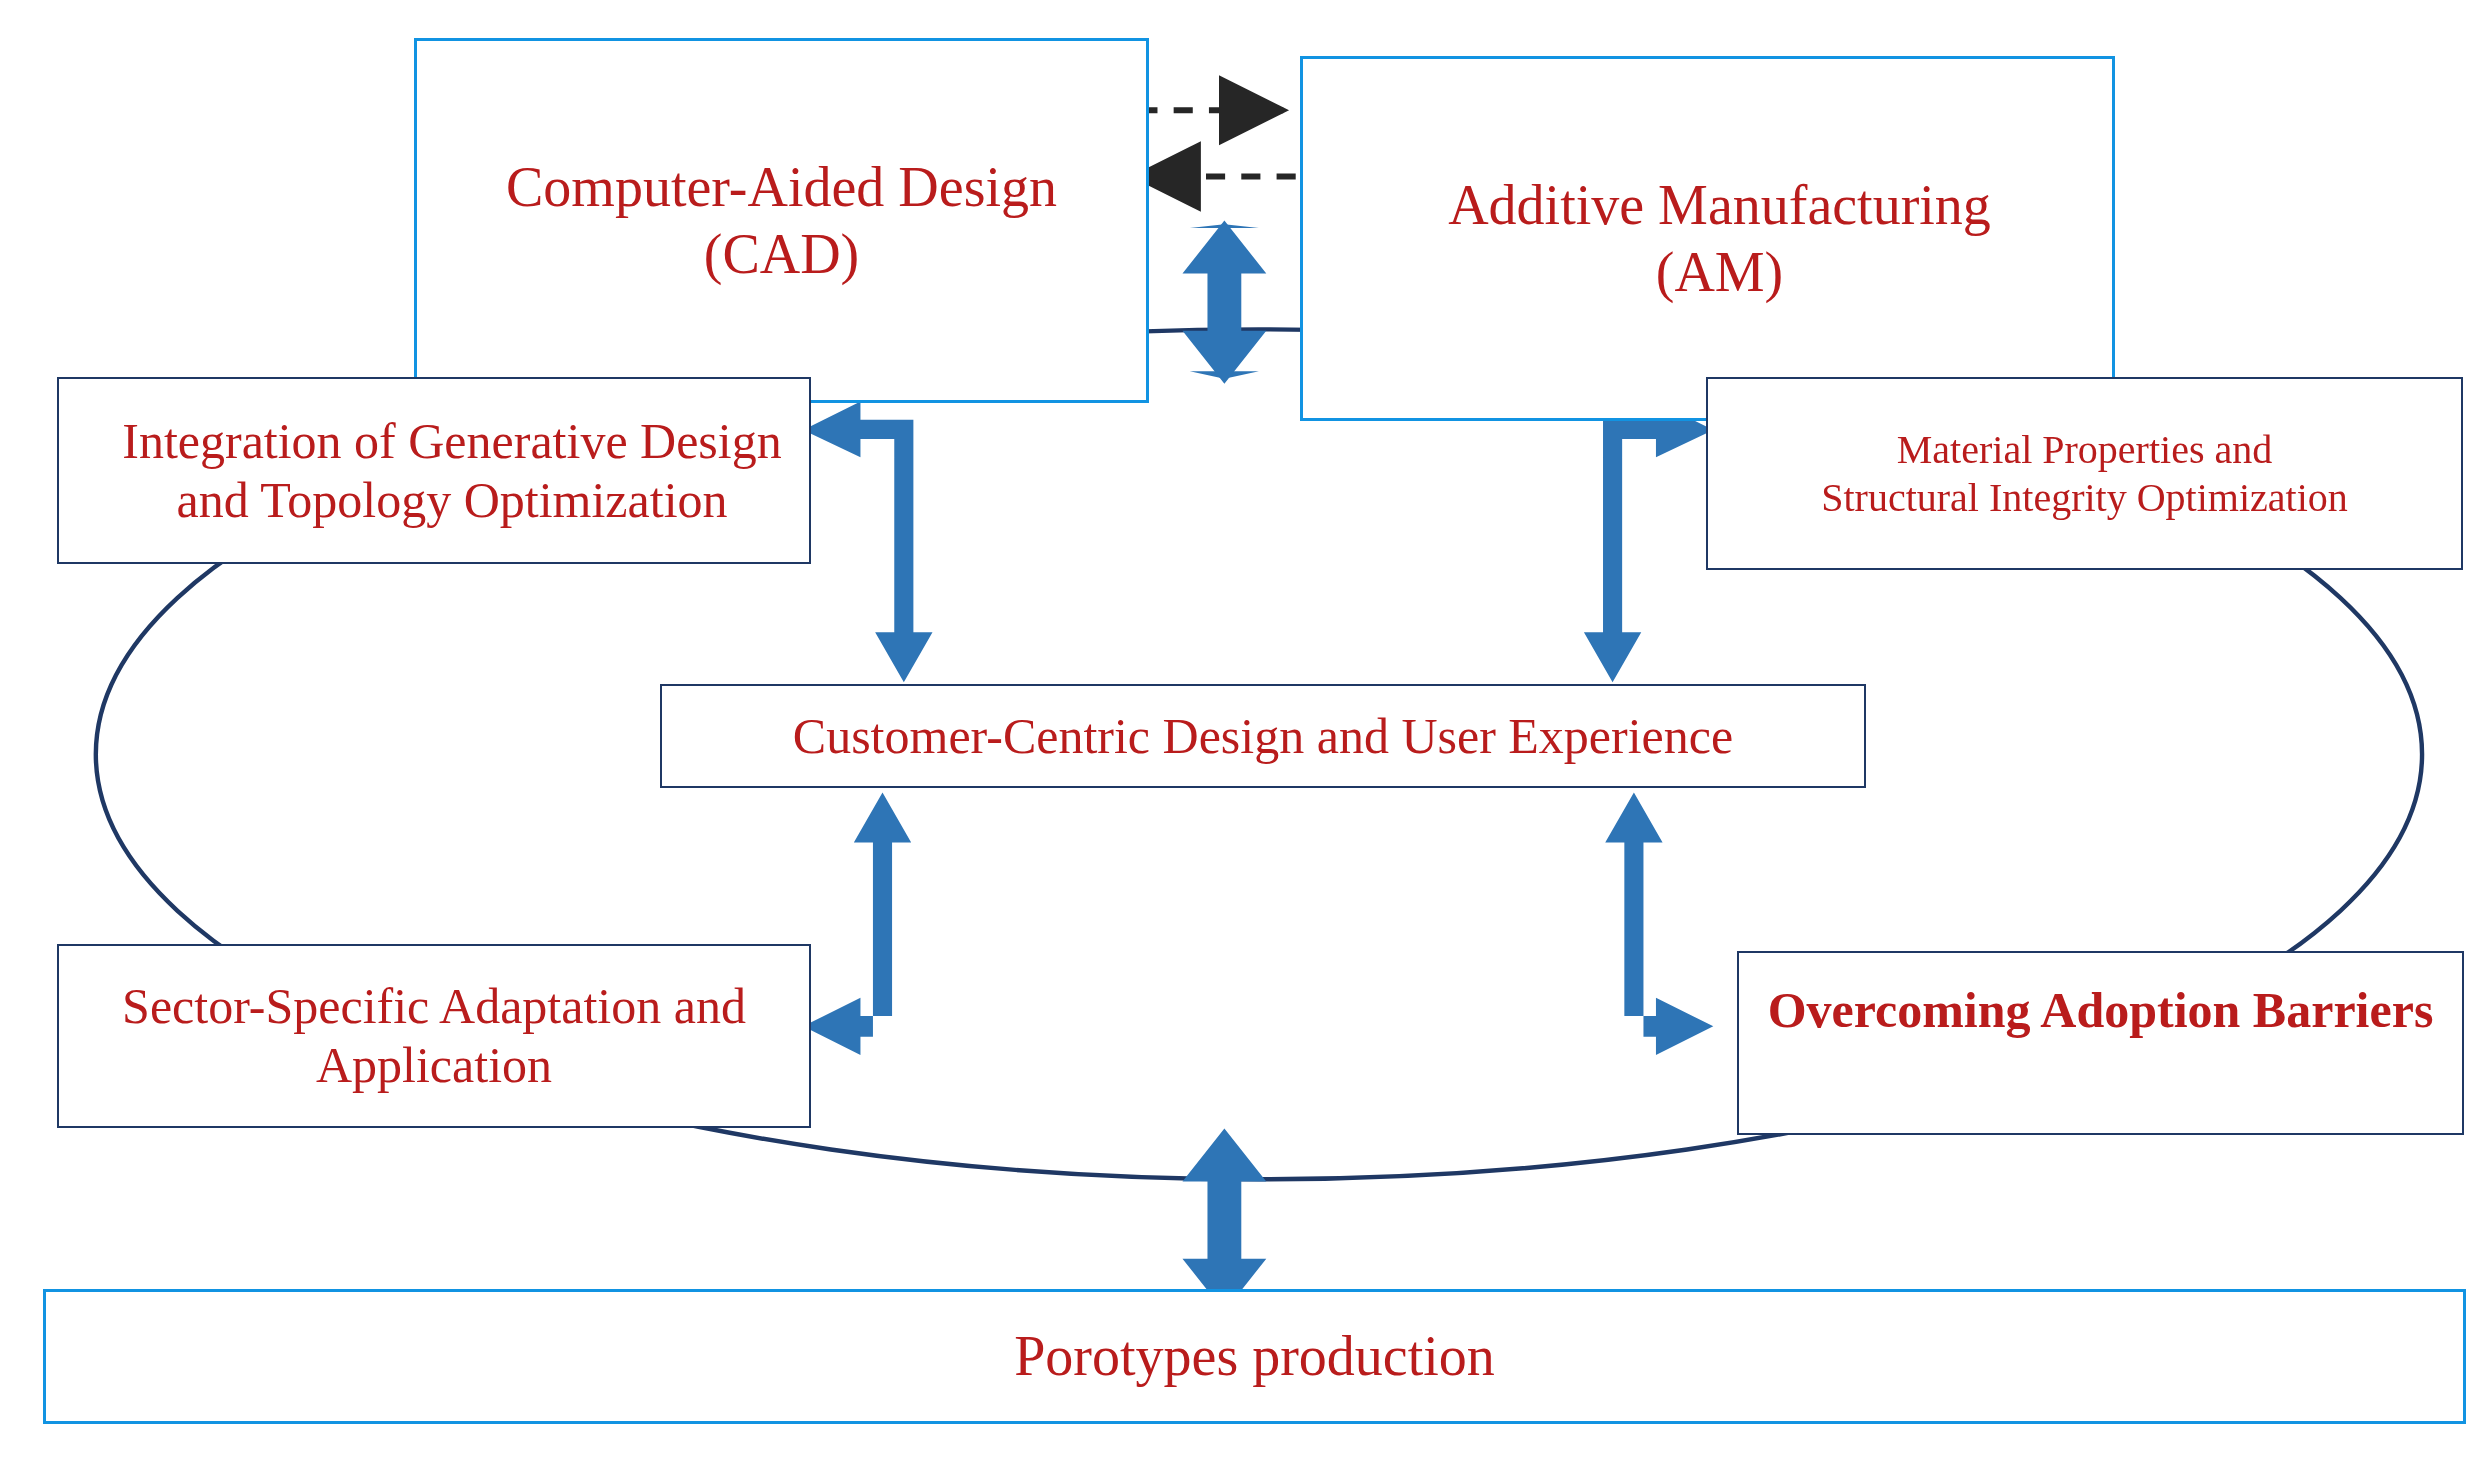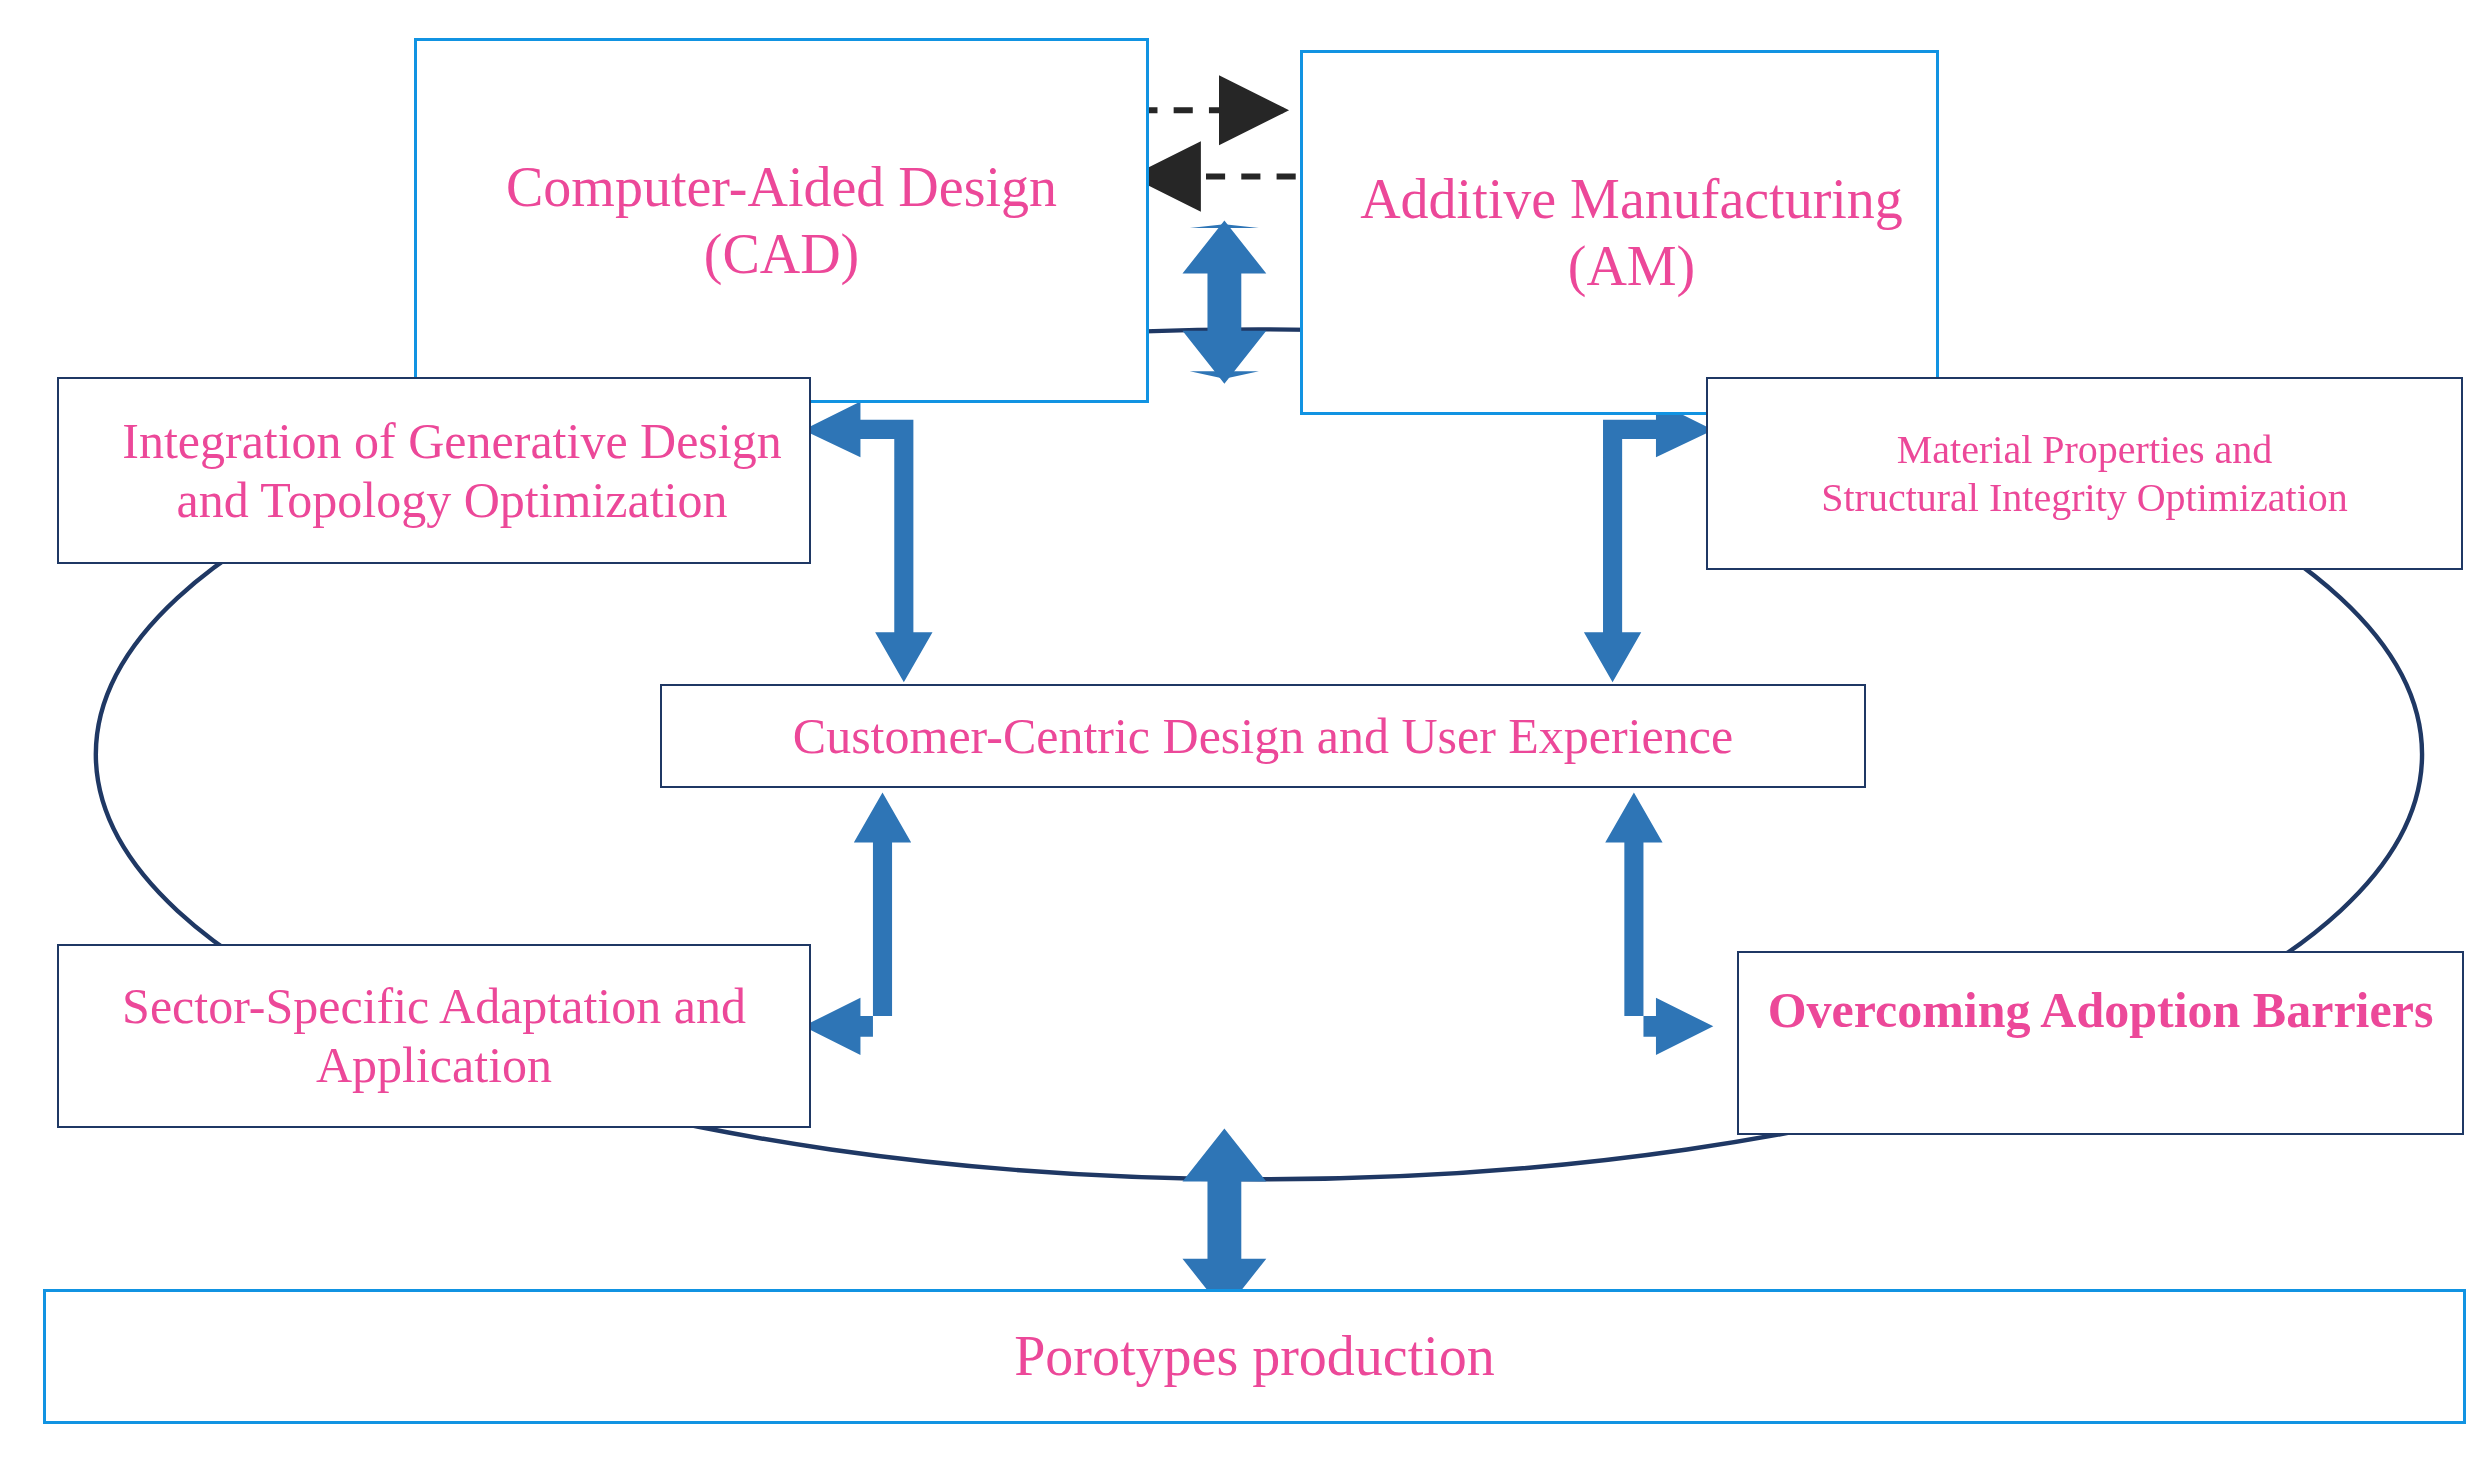--- a/index.html
+++ b/index.html
@@ -27,40 +27,40 @@
     pointer-events: none;
   }
   .node {
     position: absolute;
     box-sizing: border-box;
     background: #ffffff;
     display: flex;
     align-items: center;
     justify-content: center;
     text-align: center;
-    color: #ec4899;
+    color: #b91c1c;
     line-height: 1.18;
   }
   .node-accent {
     border: 3.7px solid #1193E2;
   }
   .node-navy {
     border: 2.9px solid #1F3864;
   }
   .node .label {
     display: block;
     width: 100%;
     padding: 0 13.2px;
     box-sizing: border-box;
     white-space: pre-line;
   }
 
   
   #node-cad        { left: 414px;  top: 38px;   width: 735px; height: 365px; font-size: 56px; }
-  #node-am         { left: 1300px; top: 50px;   width: 639px; height: 365px; font-size: 56px; padding-left: 24px; }
+  #node-am         { left: 1300px; top: 56px;   width: 815px; height: 365px; font-size: 56px; padding-left: 24px; }
   #node-generative { left: 57px;   top: 377px;  width: 754px; height: 187px; font-size: 50px; padding-left: 36px; }
   #node-material   { left: 1706px; top: 377px;  width: 757px; height: 193px; font-size: 40px; }
   #node-customer   { left: 660px;  top: 684px;  width: 1206px; height: 104px; font-size: 50px; }
   #node-sector     { left: 57px;   top: 944px; width: 754px; height: 184px; font-size: 50px; }
   #node-barriers   { left: 1737px; top: 951px; width: 727px;  height: 184px; font-size: 50px;
                      align-items: flex-start; padding-top: 28px; font-weight: bold; }
   #node-prototypes { left: 43px;   top: 1289px; width: 2423px; height: 135px; font-size: 56px; }
 </style>
 </head>
 <body>

